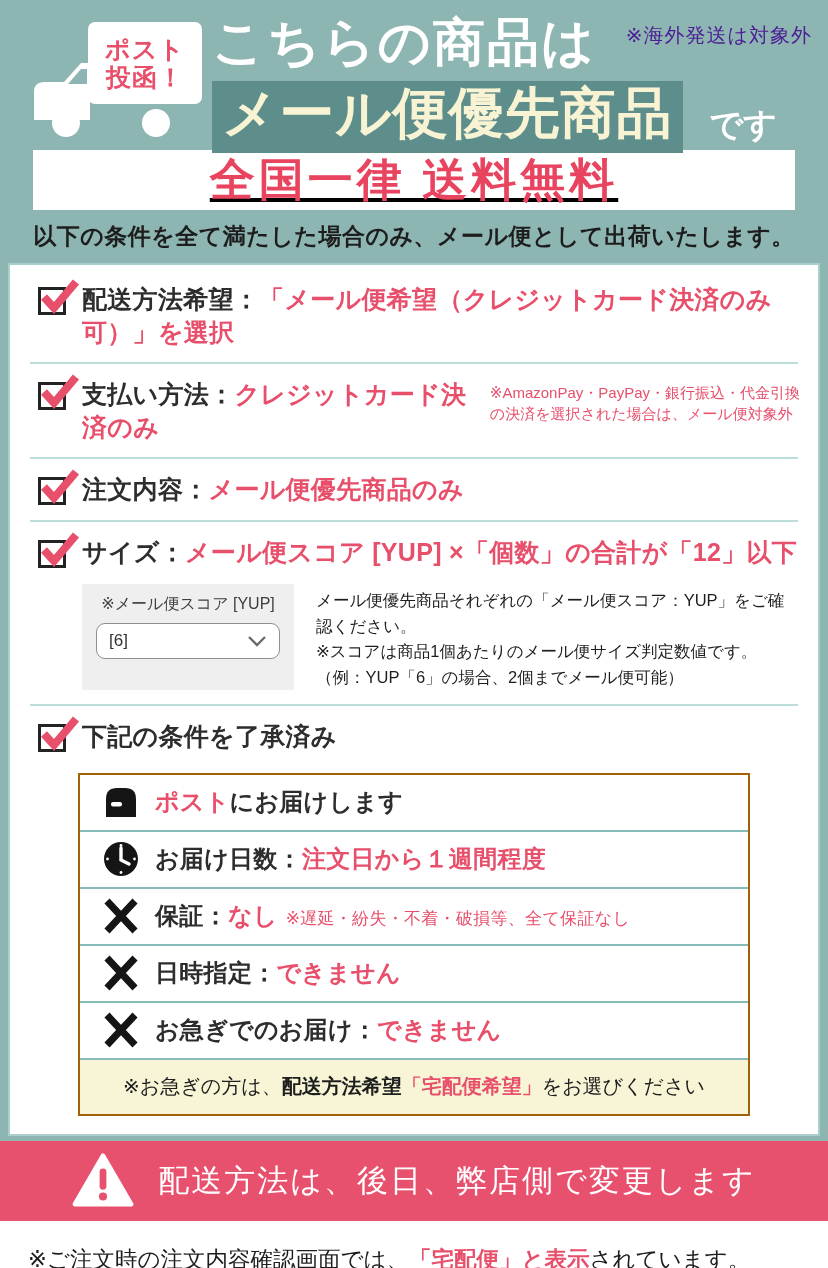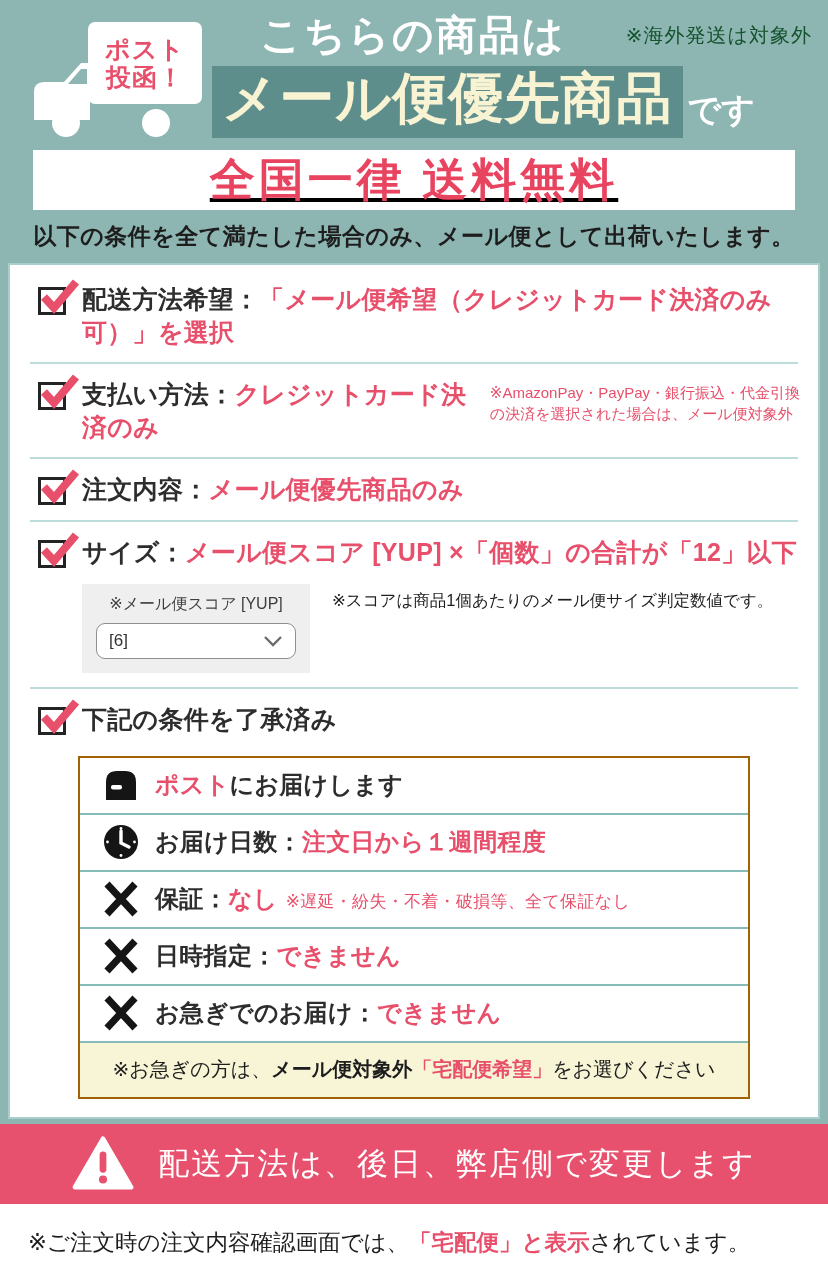--- a/index.html
+++ b/index.html
@@ -17,46 +17,46 @@
   .truck { position:absolute; left:26px; top:16px; width:178px; height:128px; }
   .truck-svg { position:absolute; left:0; top:0; }
   .truck-badge {
     position:absolute; right:2px; top:6px; width:114px; height:82px;
     background:#fff; border-radius:7px;
     display:flex; flex-direction:column; align-items:center; justify-content:center;
     line-height:1.12;
   }
   .truck-badge span { color:#e74f6b; font-weight:bold; font-size:25px; letter-spacing:1px; }
   .headline { position:absolute; left:212px; top:8px; }
-  .headline-top { color:#fff; font-size:41px; font-weight:bold; letter-spacing:2px;margin-left:48px; }
-  .headline-main { display:flex; align-items:flex-end; margin-top:3px; }
+  .headline-top { color:#fff; font-size:52px; font-weight:bold; letter-spacing:2px; }
+  .headline-main { display:flex; align-items:flex-end; margin-top:3px;gap:22px; }
   .headline-band {
     background:#5e8e8c; color:#f7f3d3; font-size:55px; font-weight:bold;
     padding:4px 10px 10px; letter-spacing:1px; line-height:1.05; white-space:nowrap;
   }
   .headline-suffix { color:#fff; font-size:33px; font-weight:bold; margin-left:5px; padding-bottom:5px; }
-  .overseas { position:absolute; top:22px; right:16px; color:#14532d; font-size:20px; letter-spacing:1px; }
+  .overseas { position:absolute; top:22px; right:16px; color:#4c1d95; font-size:20px; letter-spacing:1px; }
 
   .free-ship { margin:0 33px; height:60px; background:#fff; display:flex; align-items:center; justify-content:center;text-decoration:underline; }
   .free-ship span { color:#e8435f; font-size:45px; font-weight:bold; letter-spacing:4px; }
 
   .cond-intro { height:53px; display:flex; align-items:center; justify-content:center;
     color:#1d1d1d; font-size:23px; font-weight:bold; letter-spacing:0.5px;border-radius:12px; }
 
   
   .card { margin:0 8px; background:#fff; border:2px solid #a9cecc; padding:4px 0 12px; }
   .check-row { display:flex; align-items:flex-start; padding:14px 18px 14px 28px; }
   .checkbox { flex:0 0 auto; width:28px; height:28px; border:3px solid #232323; position:relative; margin-top:4px; margin-right:16px; background:#fff; }
   .checkbox svg { position:absolute; left:-3px; top:-13px; }
   .row-text { font-size:25px; font-weight:bold; color:#2d2d2d; line-height:1.3; letter-spacing:0.3px; }
   .row-note { padding-top:4px; font-size:15px; color:#e74f6b; line-height:1.4; font-weight:normal; white-space:nowrap; }
   .divider { border-top:2px solid #bcdcda; margin:0 20px; }
 
   .score-block { display:flex; margin:2px 24px 14px 72px; }
-  .score-box { width:228px; flex:0 0 auto; background:#efefef; padding:10px 14px 14px; }
+  .score-box { width:212px; flex:0 0 auto; background:#efefef; padding:10px 14px 14px; }
   .score-label { font-size:16px; color:#3e3e3e; text-align:center; }
   .score-select { margin-top:8px; height:36px; background:#fff; border:1.5px solid #8f8f8f; border-radius:9px;
     display:flex; align-items:center; justify-content:space-between; padding:0 12px; cursor:pointer; }
   .score-value { font-size:17px; color:#333; }
   .score-notes { margin-left:22px; font-size:16.5px; color:#1e1e1e; line-height:1.55; padding-top:4px; }
 
   .cond-table { width:672px; margin:6px 0 6px 68px; border:2px solid #a16207; }
   .cond-row { display:flex; align-items:center; min-height:57px; padding-left:20px; border-bottom:2px solid #85bcba; background:#fff; }
   .cond-row:last-child { border-bottom:none;text-align:center; }
   .cond-icon { width:42px; flex:0 0 auto; display:flex; justify-content:center; align-items:center; margin-right:13px; }
@@ -166,21 +166,23 @@
     <div class="score-box">
       <div class="score-label">※メール便スコア [YUP]</div>
       <div class="score-select">
         <span class="score-value">[6]</span>
         <svg width="20" height="12" viewBox="0 0 20 12">
             <polyline points="2,2 10,10 18,2" fill="none" stroke="#6a6a6a" stroke-width="2.3"></polyline>
           </svg>
       </div>
     </div>
     <div class="score-notes">
+      <div>メール便優先商品それぞれの「メール便スコア：YUP」をご確認ください。</div>
       <div>※スコアは商品1個あたりのメール便サイズ判定数値です。</div>
+      <div>（例：YUP「6」の場合、2個までメール便可能）</div>
     </div>
   </div>
   <div class="divider"></div>
 
   <div class="check-row">
     <span class="checkbox">
       <svg width="42" height="40" viewBox="0 0 42 40">
           <polyline points="6,20 16,31 38,5" fill="none" stroke="#e74f6b" stroke-width="8"></polyline>
         </svg>
     </span>
@@ -247,21 +249,21 @@
             <path d="M5,4 L33,34 M33,4 L5,34" stroke="#151515" stroke-width="7"></path>
           </svg>
       </span>
       <div class="cond-text">
         <span>お急ぎでのお届け：</span><span class="pink">できません</span>
       </div>
     </div>
 
     <div class="cond-row urgent-row">
       <span class="u-pre">※お急ぎの方は、</span>
-        <span class="u-bold">メール便対象外</span>
+        <span class="u-bold">配送方法希望</span>
         <span class="u-pink">「宅配便希望」</span>
         <span class="u-post">をお選びください</span>
     </div>
 
   </div>
 </div>
 
 <div class="warn-banner">
   <svg width="62" height="56" viewBox="0 0 64 58">
     <polygon points="32,3 61,53 3,53" fill="#ffffff" stroke="#ffffff" stroke-width="5" stroke-linejoin="round"></polygon>

